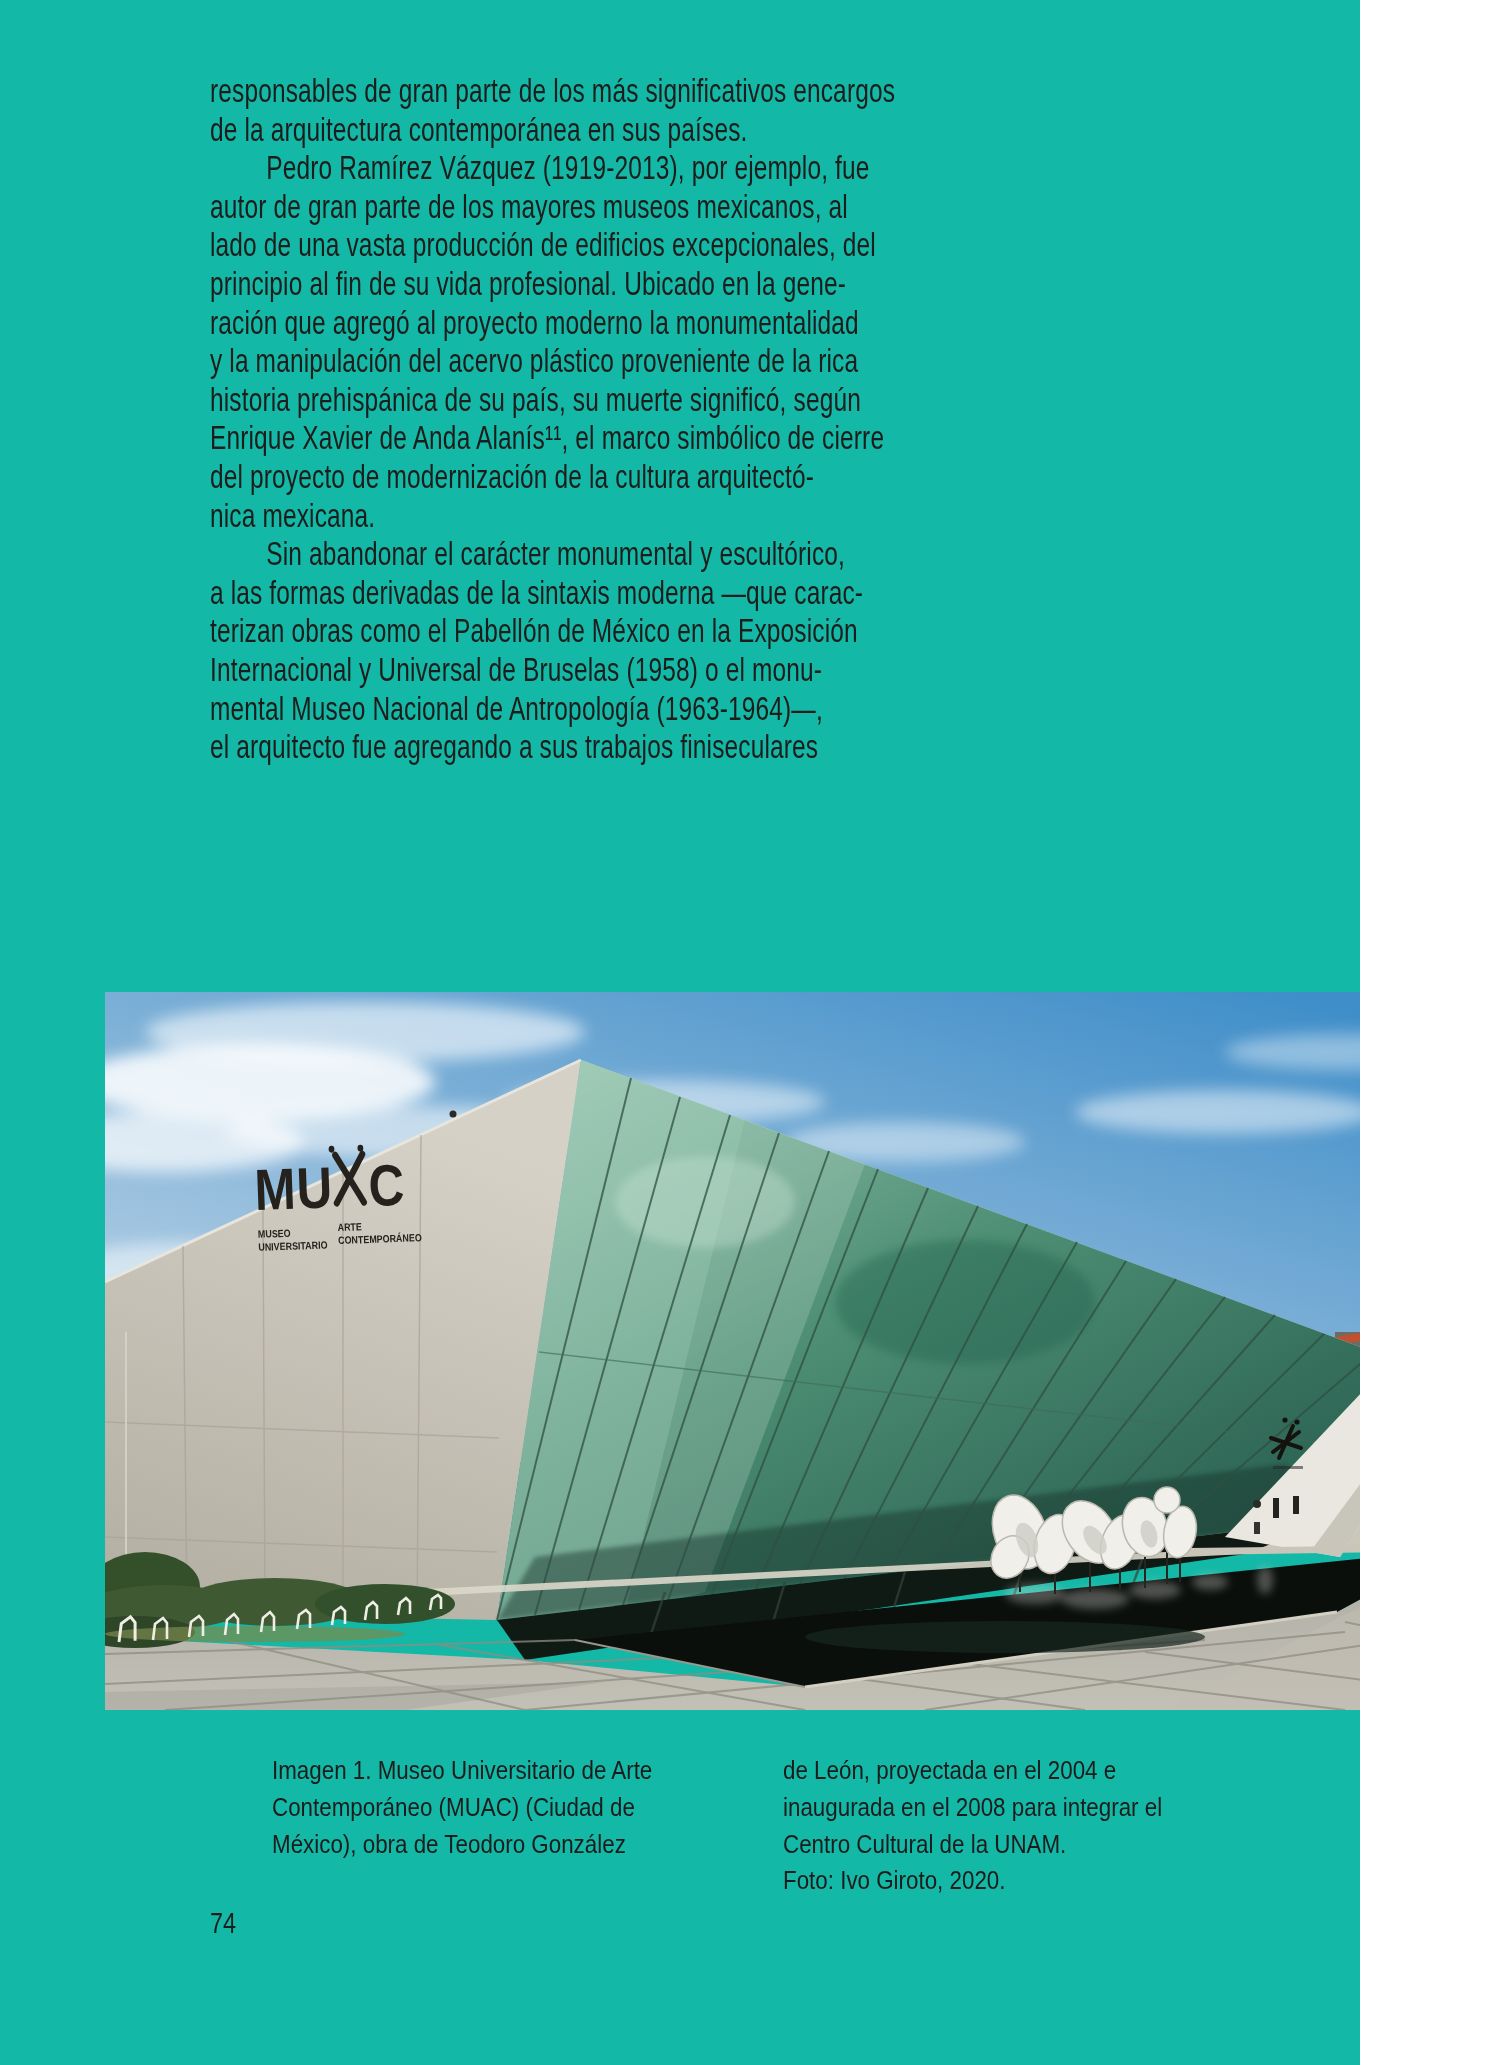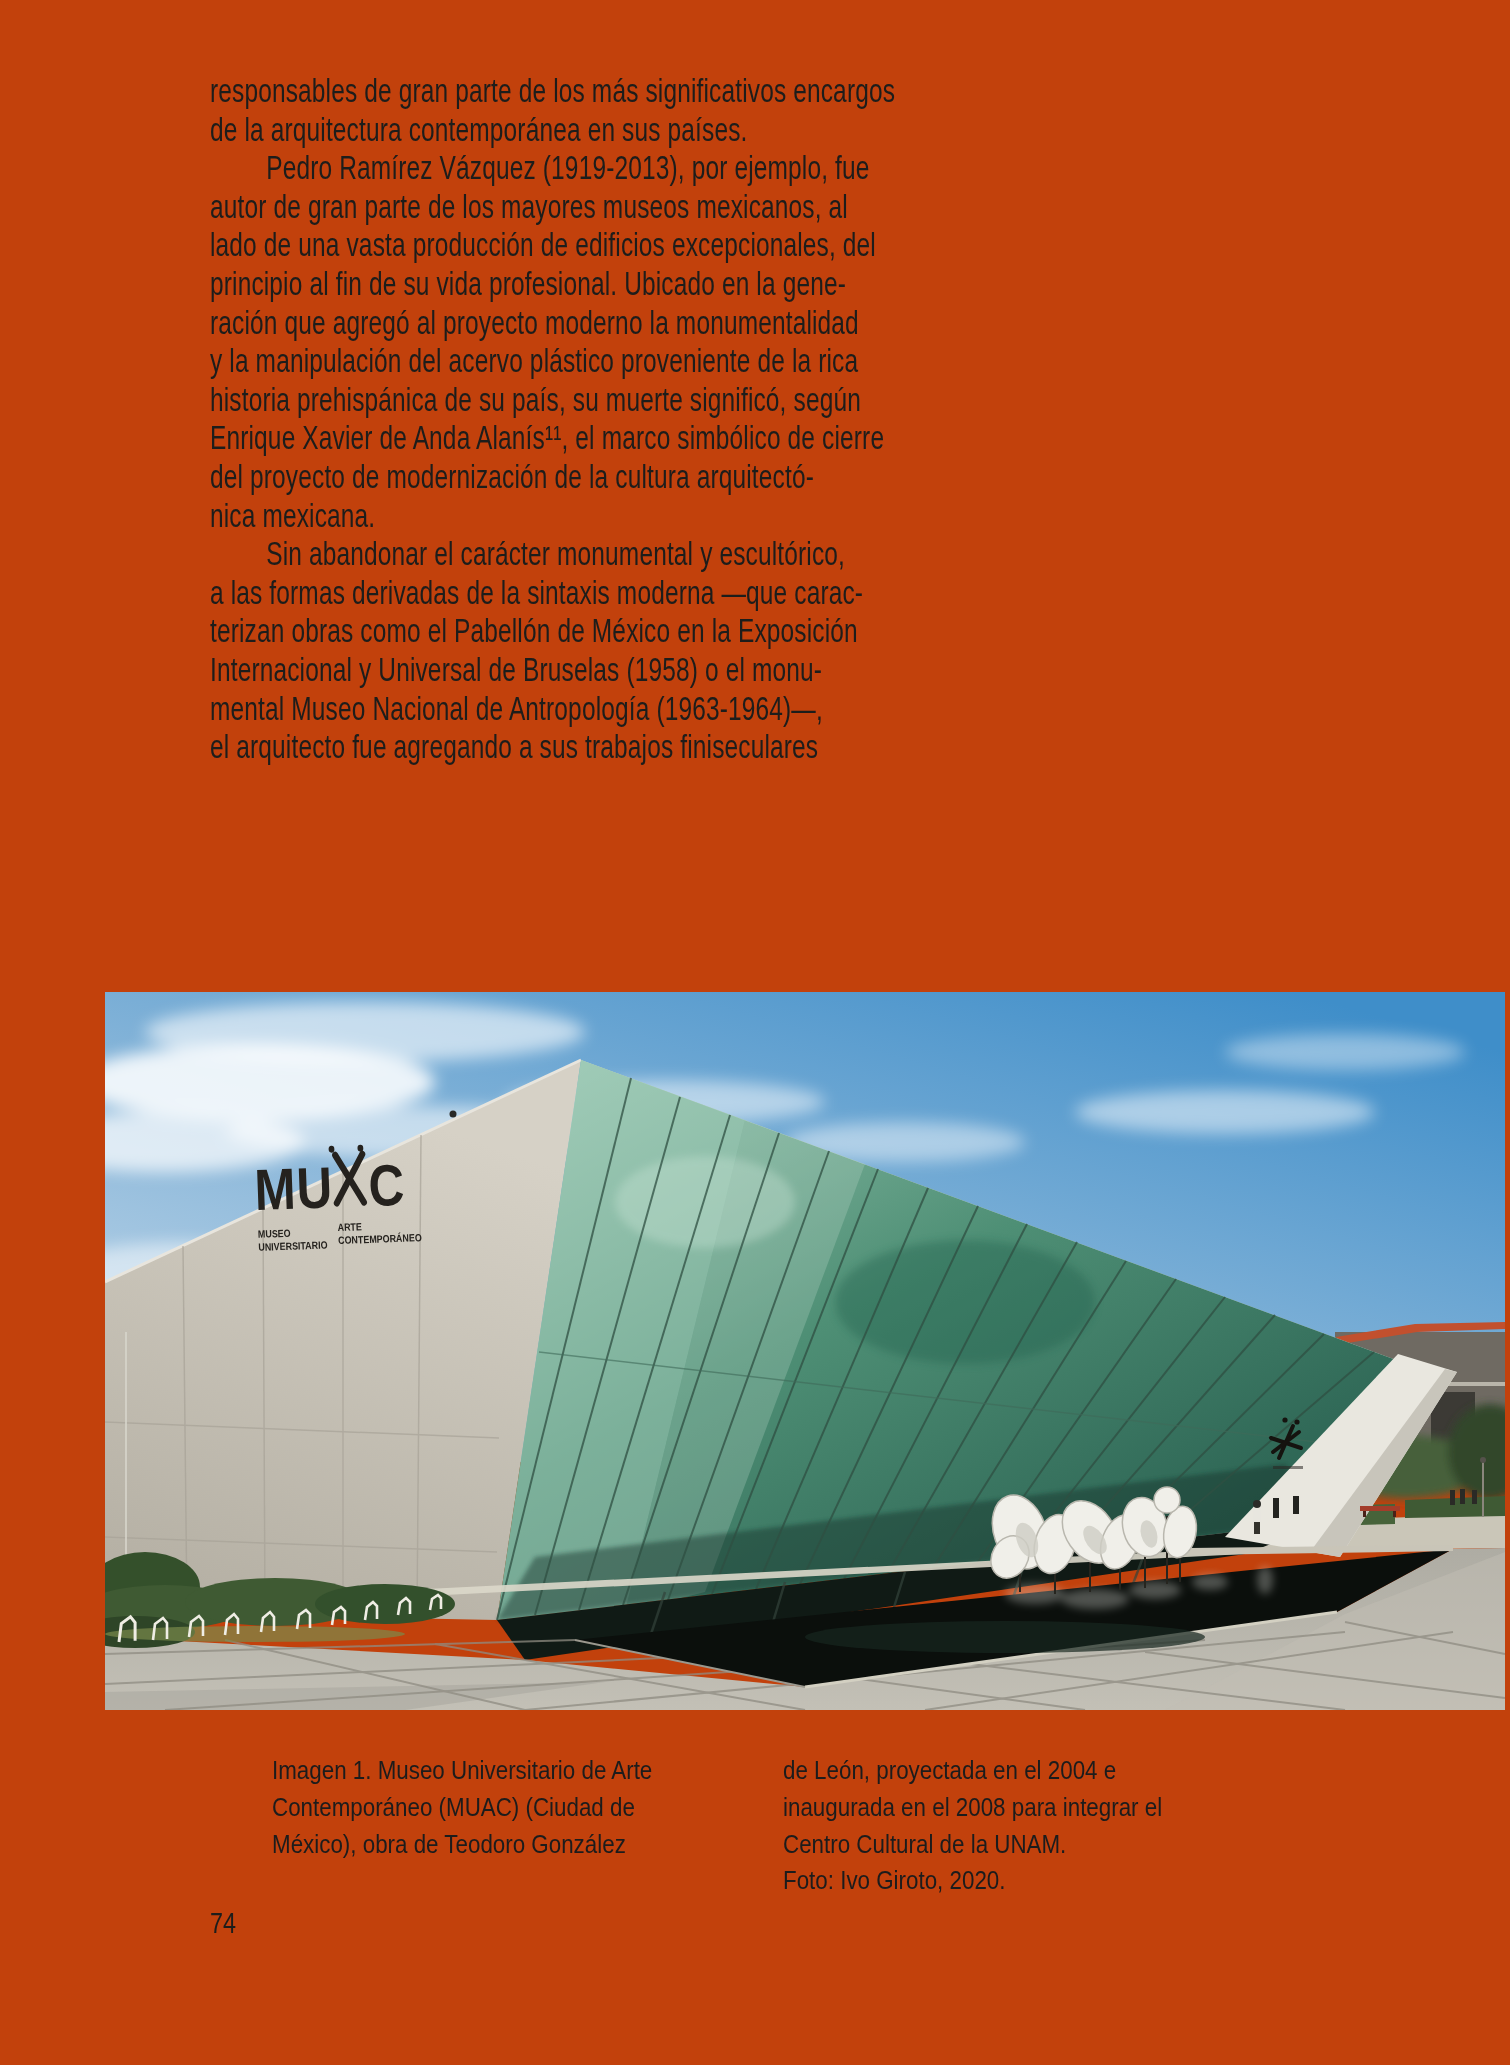--- a/index.html
+++ b/index.html
@@ -1,17 +1,17 @@
 <!DOCTYPE html>
 <html><head>
 <meta charset="utf-8">
 <style>
   html,body{margin:0;padding:0;background:#ffffff;}
   .page{
-    position:relative;width:1510px;height:2065px;background:#c2410c;
+    position:relative;width:1360px;height:2065px;background:#14b8a6;
     font-family:"Liberation Sans",sans-serif;color:#1d1d1b;overflow:hidden;
   }
   
   .body-text{
     position:absolute;left:210px;top:71px;
     font-size:34px;line-height:38.6px;letter-spacing:.2px;
     transform:scaleX(.72);transform-origin:0 0;white-space:nowrap;
   }
   .body-text .line{height:38.6px;}
   .body-text .line.indent{padding-left:78px;}

